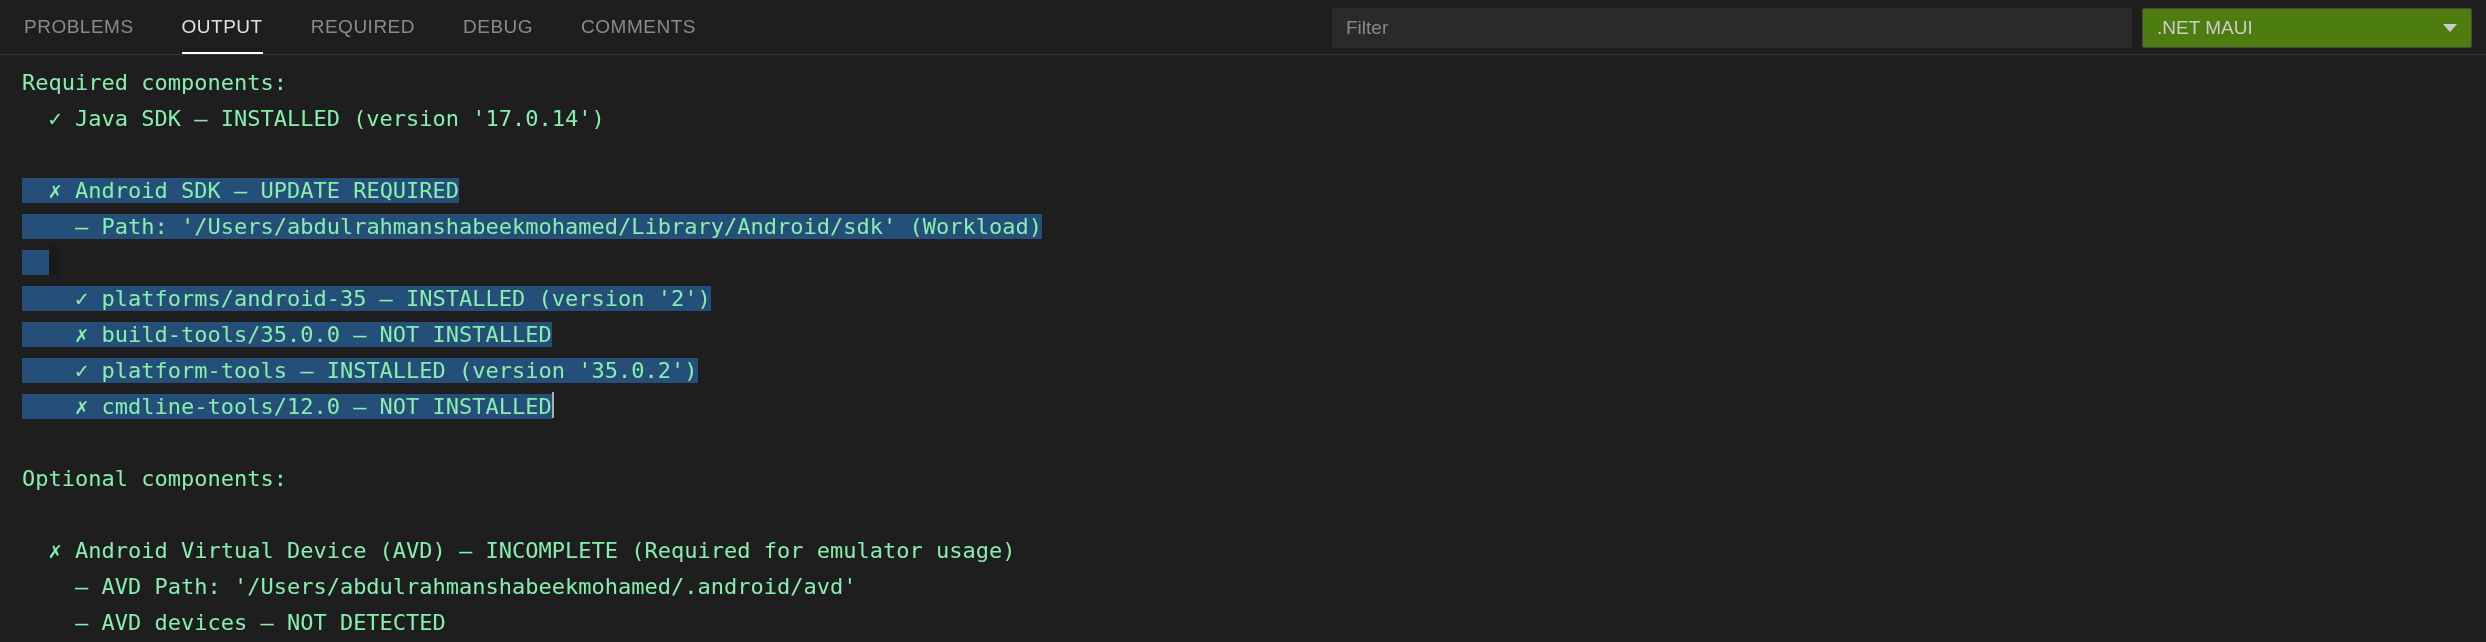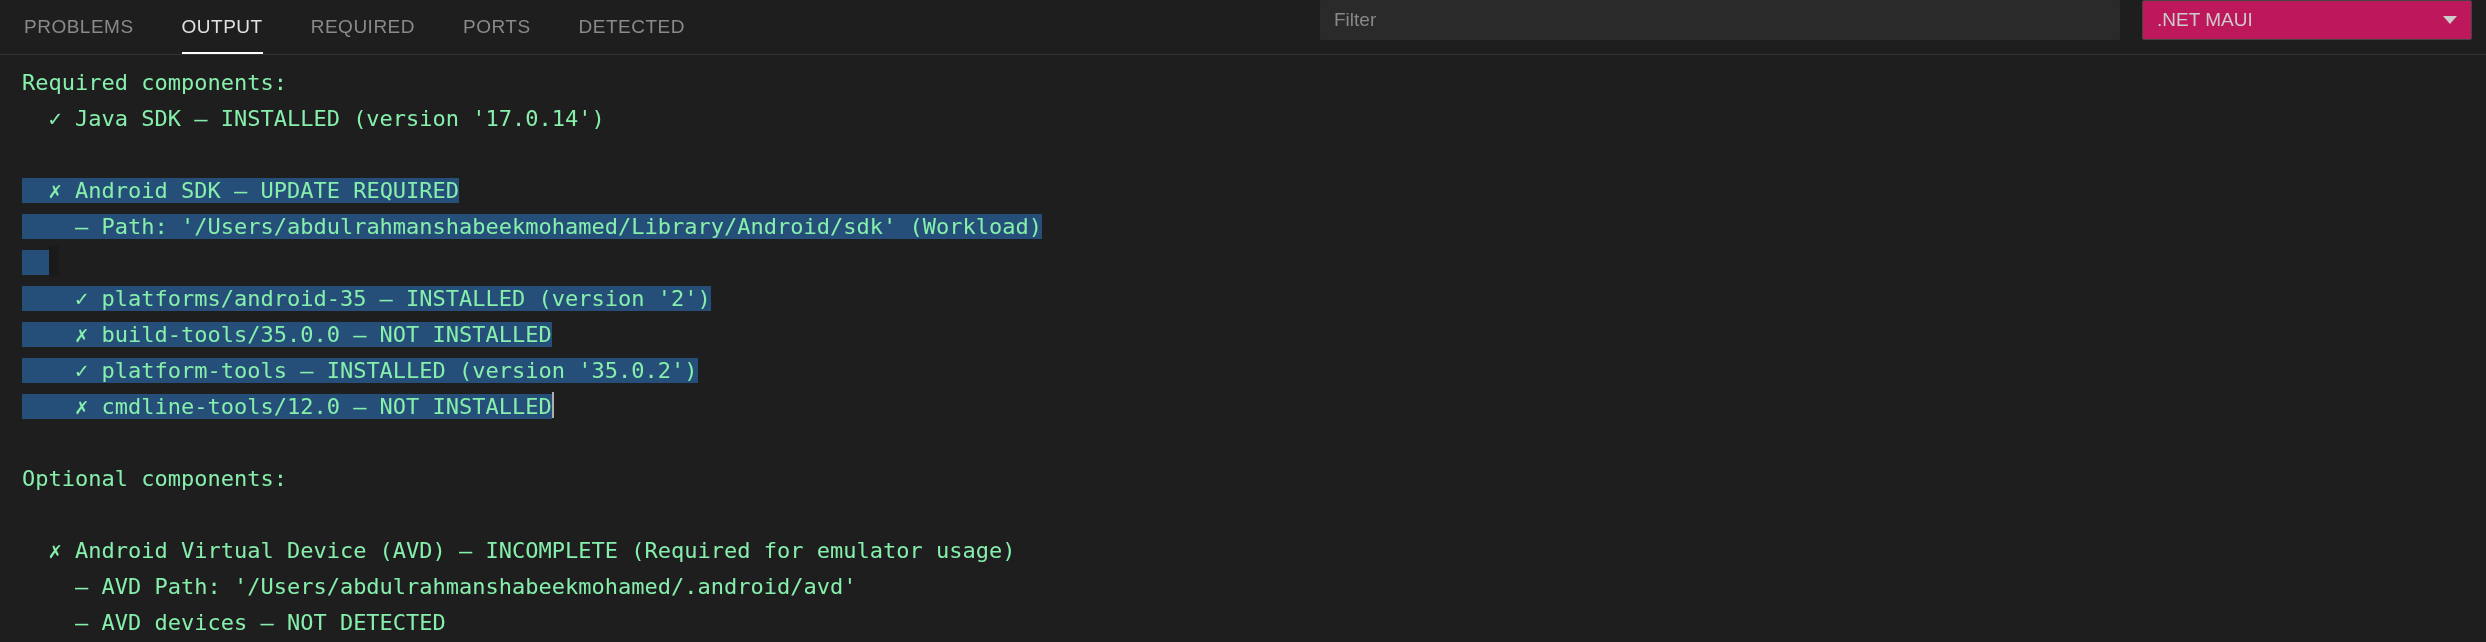--- a/index.html
+++ b/index.html
@@ -32,38 +32,38 @@
     padding: 16px 0 14px 0;
     font-weight: 400;
   }
   .tab.active {
     color: #e0e0e0;
     border-bottom: 2px solid #ffffff;
   }
   .right-controls {
     position: absolute;
     right: 14px;
-    top: 0;
+    top: 8px;
     display: flex;
-    gap: 22px;
+    gap: 10px;
     align-items: center;
   }
   .filter-input {
     background: #2a2a2a;
     border: none;
     color: #cccccc;
     height: 40px;
     width: 800px;
     padding: 0 14px;
     font-size: 19px;
     border-radius: 2px;
   }
   .filter-input::placeholder { color: #888; }
   .channel-select {
-    background: #be185d;
+    background: #4d7c0f;
     border: 1px solid #444;
     color: #cccccc;
     height: 40px;
     width: 330px;
     padding: 0 14px;
     font-size: 19px;
     display: flex;
     align-items: center;
     justify-content: space-between;
     border-radius: 2px;
@@ -104,22 +104,22 @@
   }
 </style>
 </head>
 <body>
 
 <div class="top-bar">
   <div class="tabs">
     <div class="tab">PROBLEMS</div>
     <div class="tab active">OUTPUT</div>
     <div class="tab">REQUIRED</div>
-    <div class="tab">PORTS</div>
-    <div class="tab">DETECTED</div>
+    <div class="tab">DEBUG</div>
+    <div class="tab">COMMENTS</div>
   </div>
   <div class="right-controls">
     <input class="filter-input" placeholder="Filter" style="">
     <div class="channel-select">
       <span>.NET MAUI</span>
       <span class="chevron"></span>
     </div>
   </div>
 </div>
 

